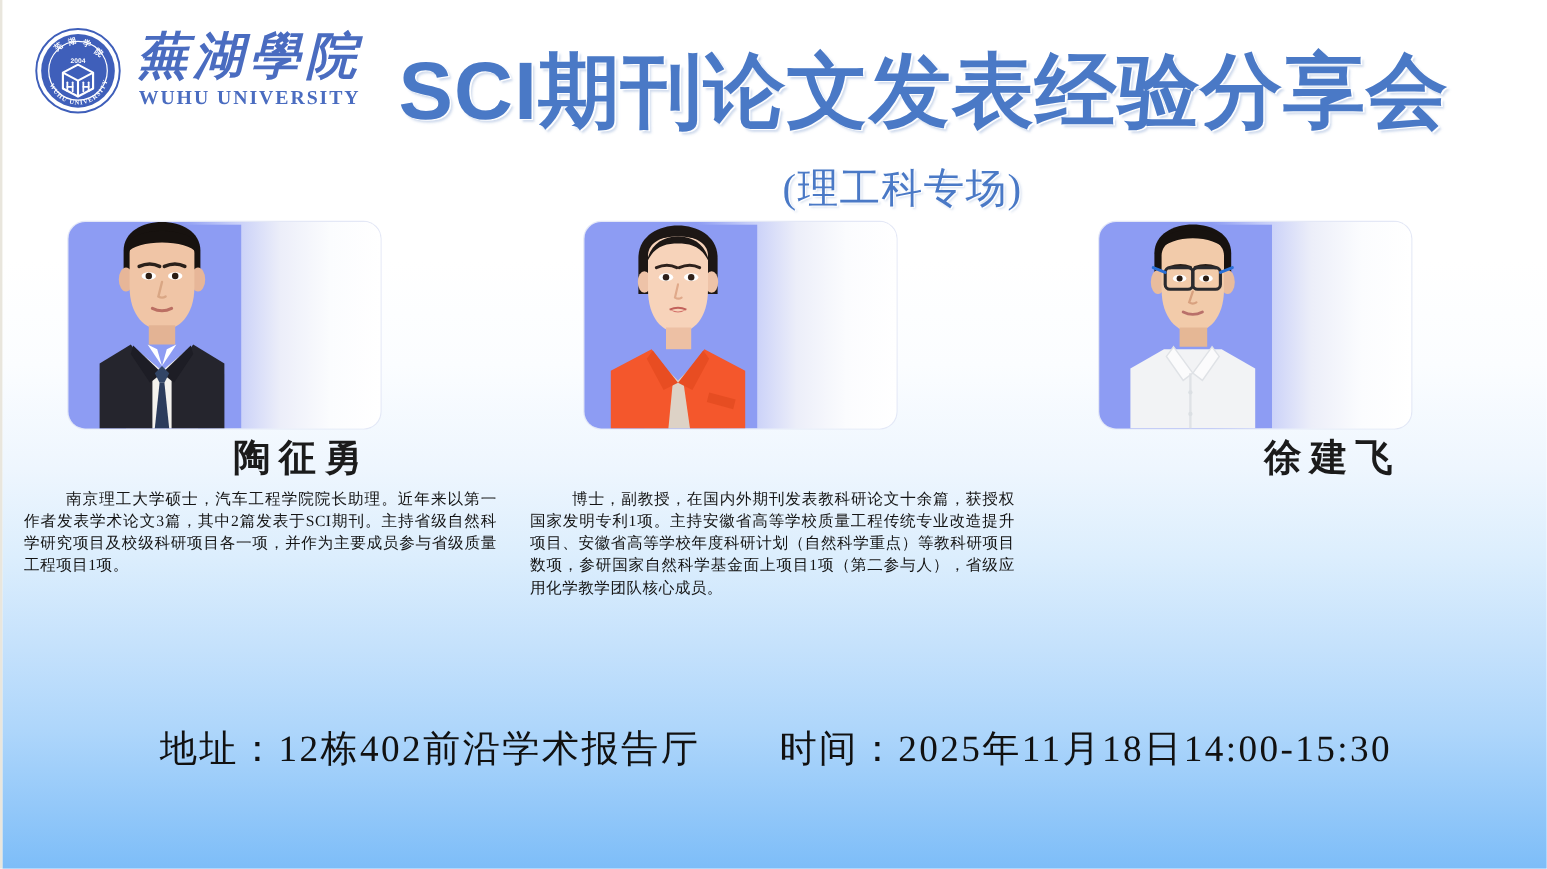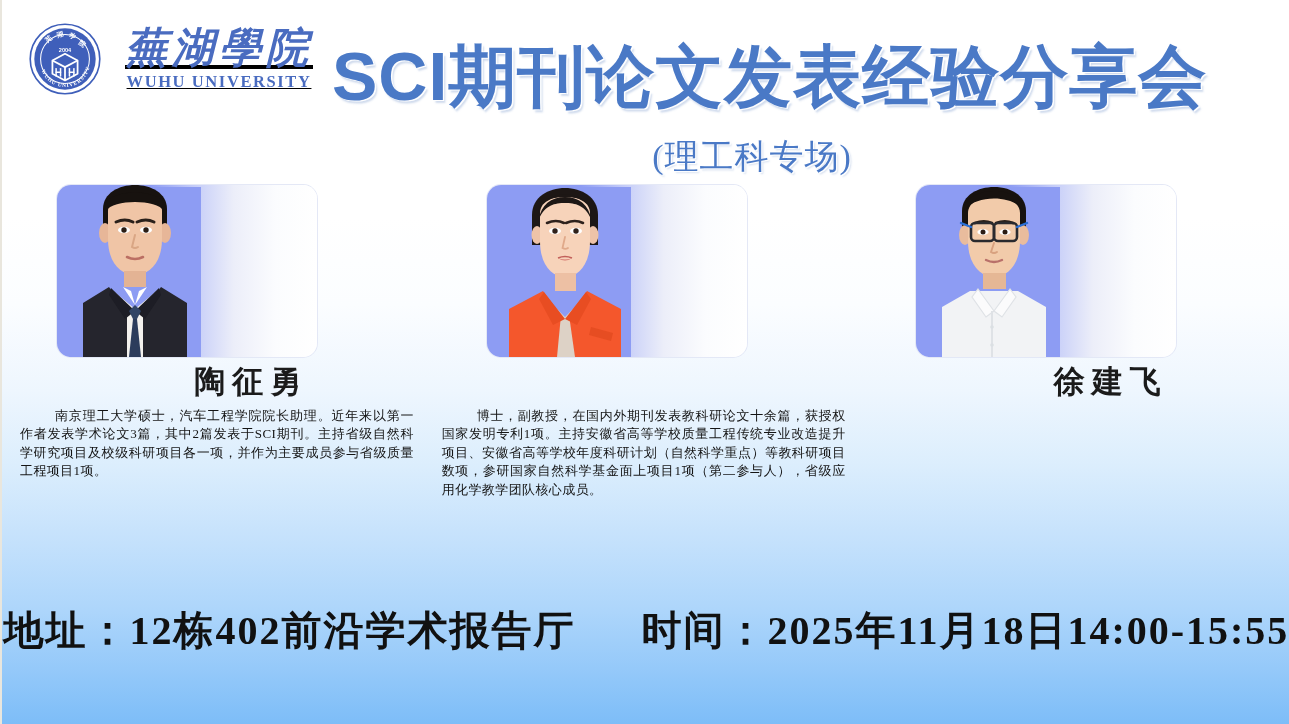--- a/index.html
+++ b/index.html
@@ -48,25 +48,24 @@
     align-items: center;
   }
 
   #logo-seal {
     width: 74px;
     height: 74px;
     flex: 0 0 auto;
   }
 
   #logo-wordmark {
-    margin-left: 23px;
+    margin-left: 12px;
     display: flex;
     flex-direction: column;
     align-items: center;
-    text-decoration: underline;
   }
 
   #logo-cn {
     font-family: "Liberation Serif", serif;
     font-size: 42px;
     font-weight: bold;
     font-style: italic;
     color: #4a6cc0;
     letter-spacing: 5px;
     line-height: 1.05;
@@ -206,22 +205,22 @@
     left: 0;
     top: 603px;
     width: 1289px;
     display: flex;
     justify-content: center;
     align-items: baseline;
   }
 
   .footer-item {
     font-family: "Liberation Serif", serif;
-    font-size: 40px;
-    font-weight: bold;
+    font-size: 31px;
+    font-weight: normal;
     color: #111111;
     letter-spacing: 2px;
     white-space: nowrap;
   }
 
   #footer-time { margin-left: 66px; }
 </style>
 </head>
 <body>
 
@@ -455,16 +454,16 @@
           </svg>
         </div>
       </div>
       <div class="speaker-name">徐建飞</div>
     </div>
 
   </div>
 
   <div id="footer">
     <div class="footer-item" id="footer-address">地址：12栋402前沿学术报告厅</div>
-    <div class="footer-item" id="footer-time">时间：2025年11月18日14:00-15:55</div>
+    <div class="footer-item" id="footer-time">时间：2025年11月18日14:00-15:30</div>
   </div>
 
 </div>
 
 </body></html>

